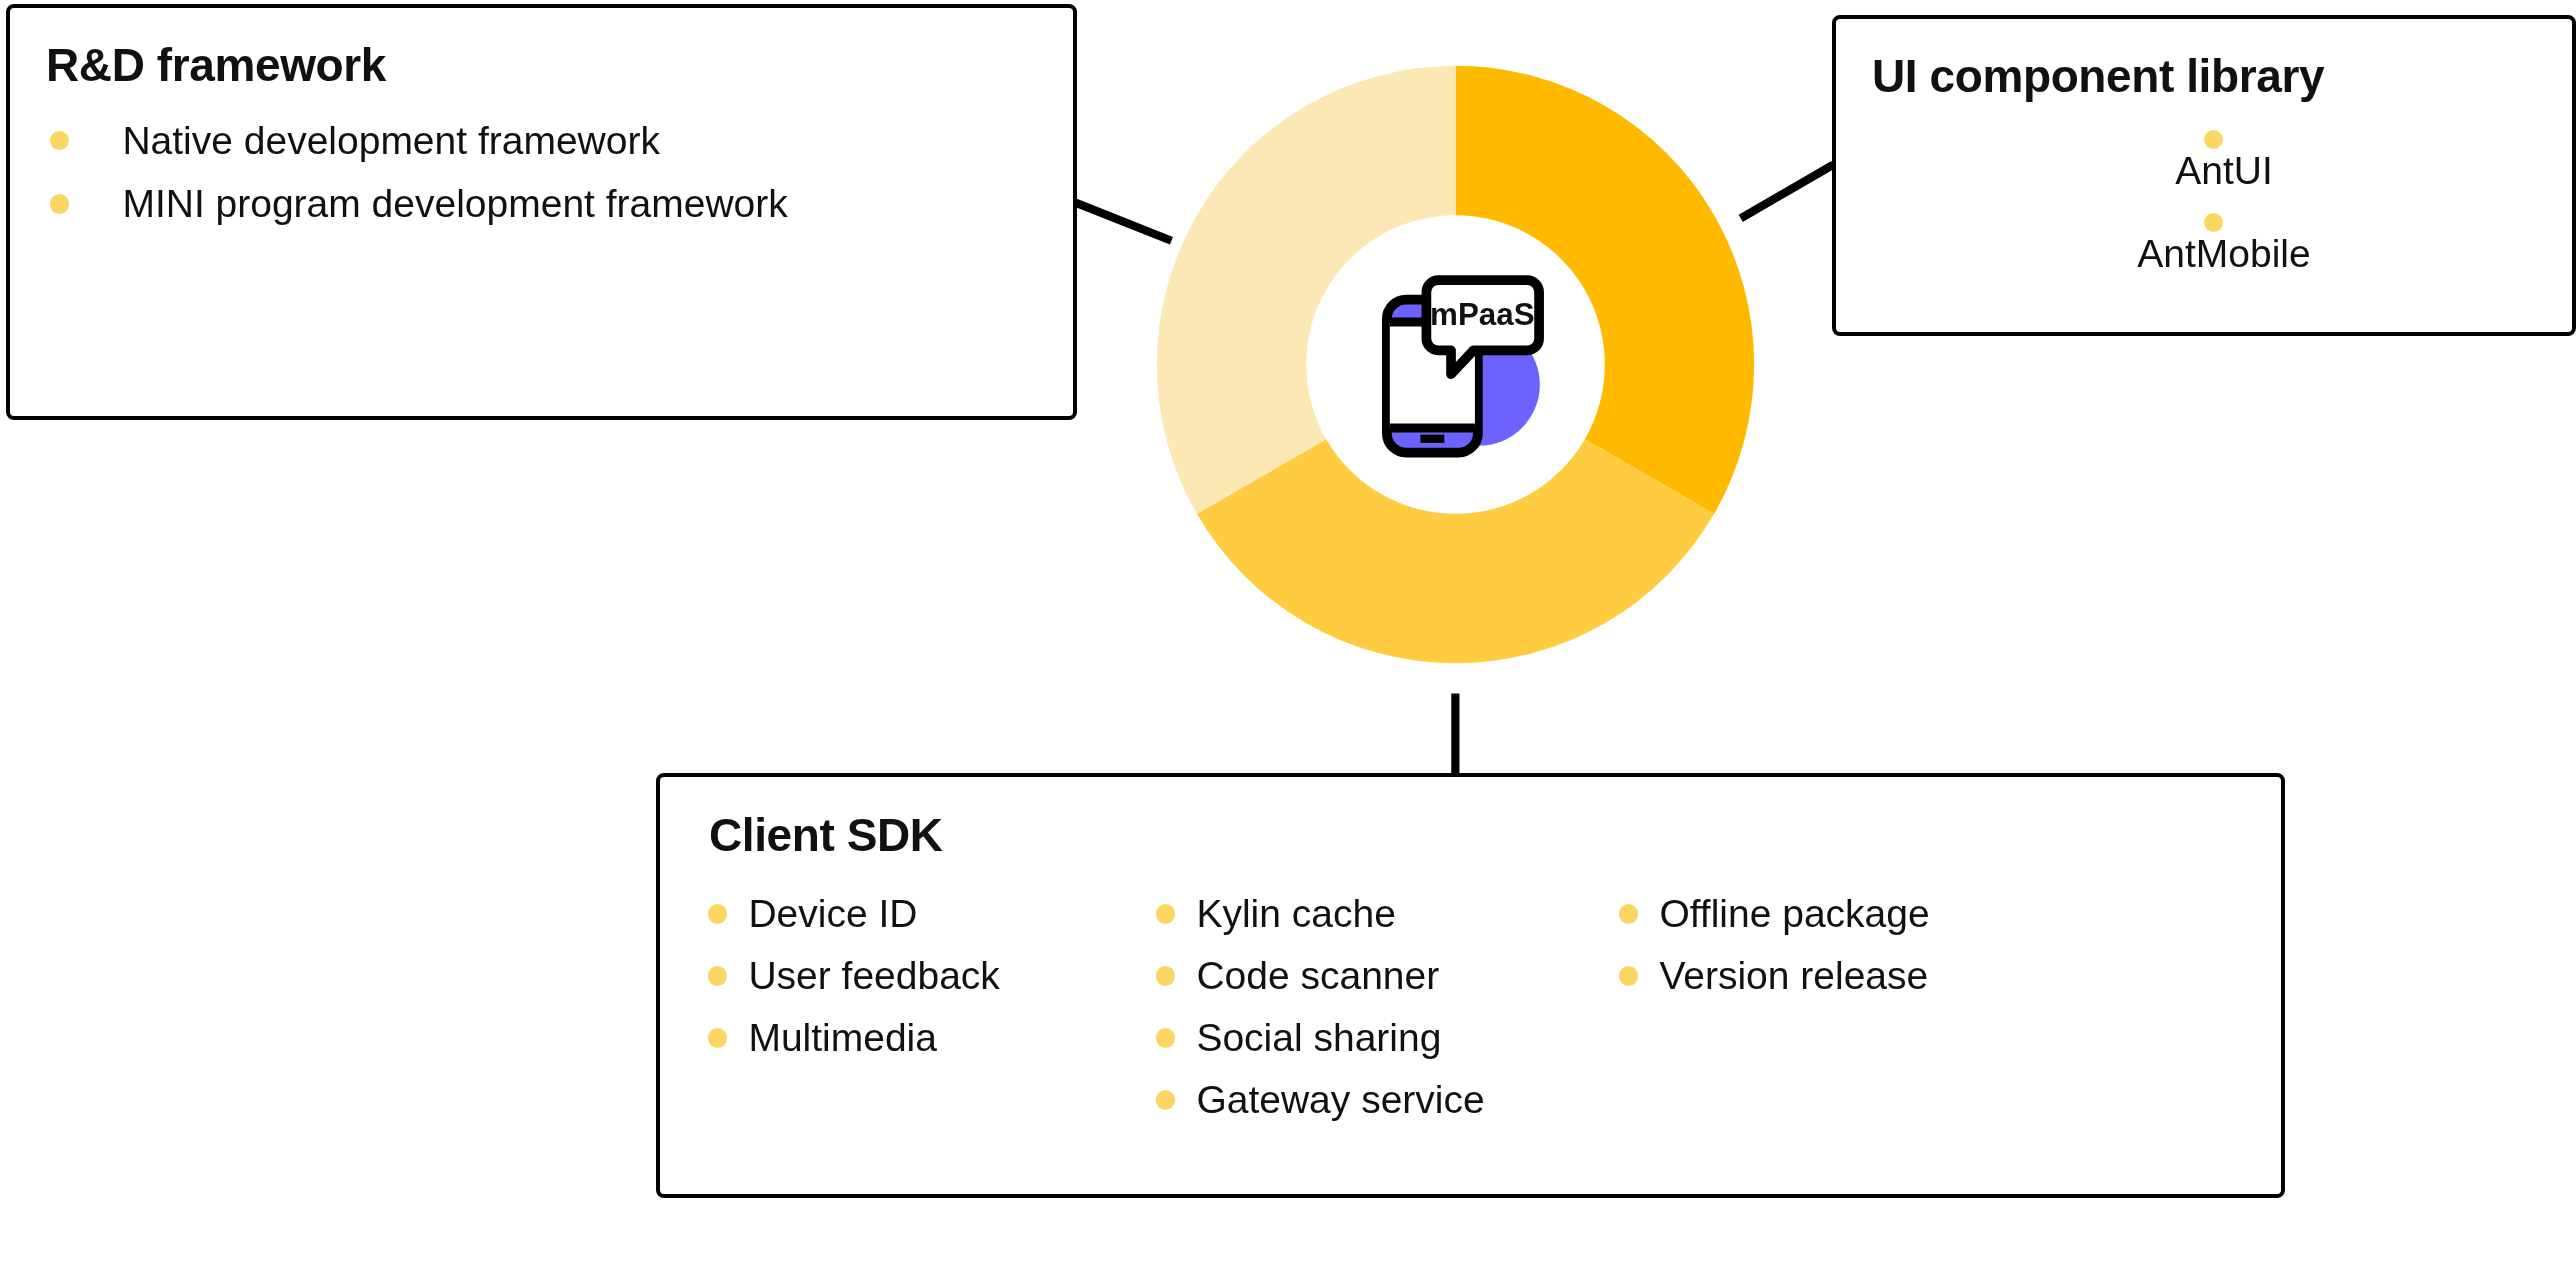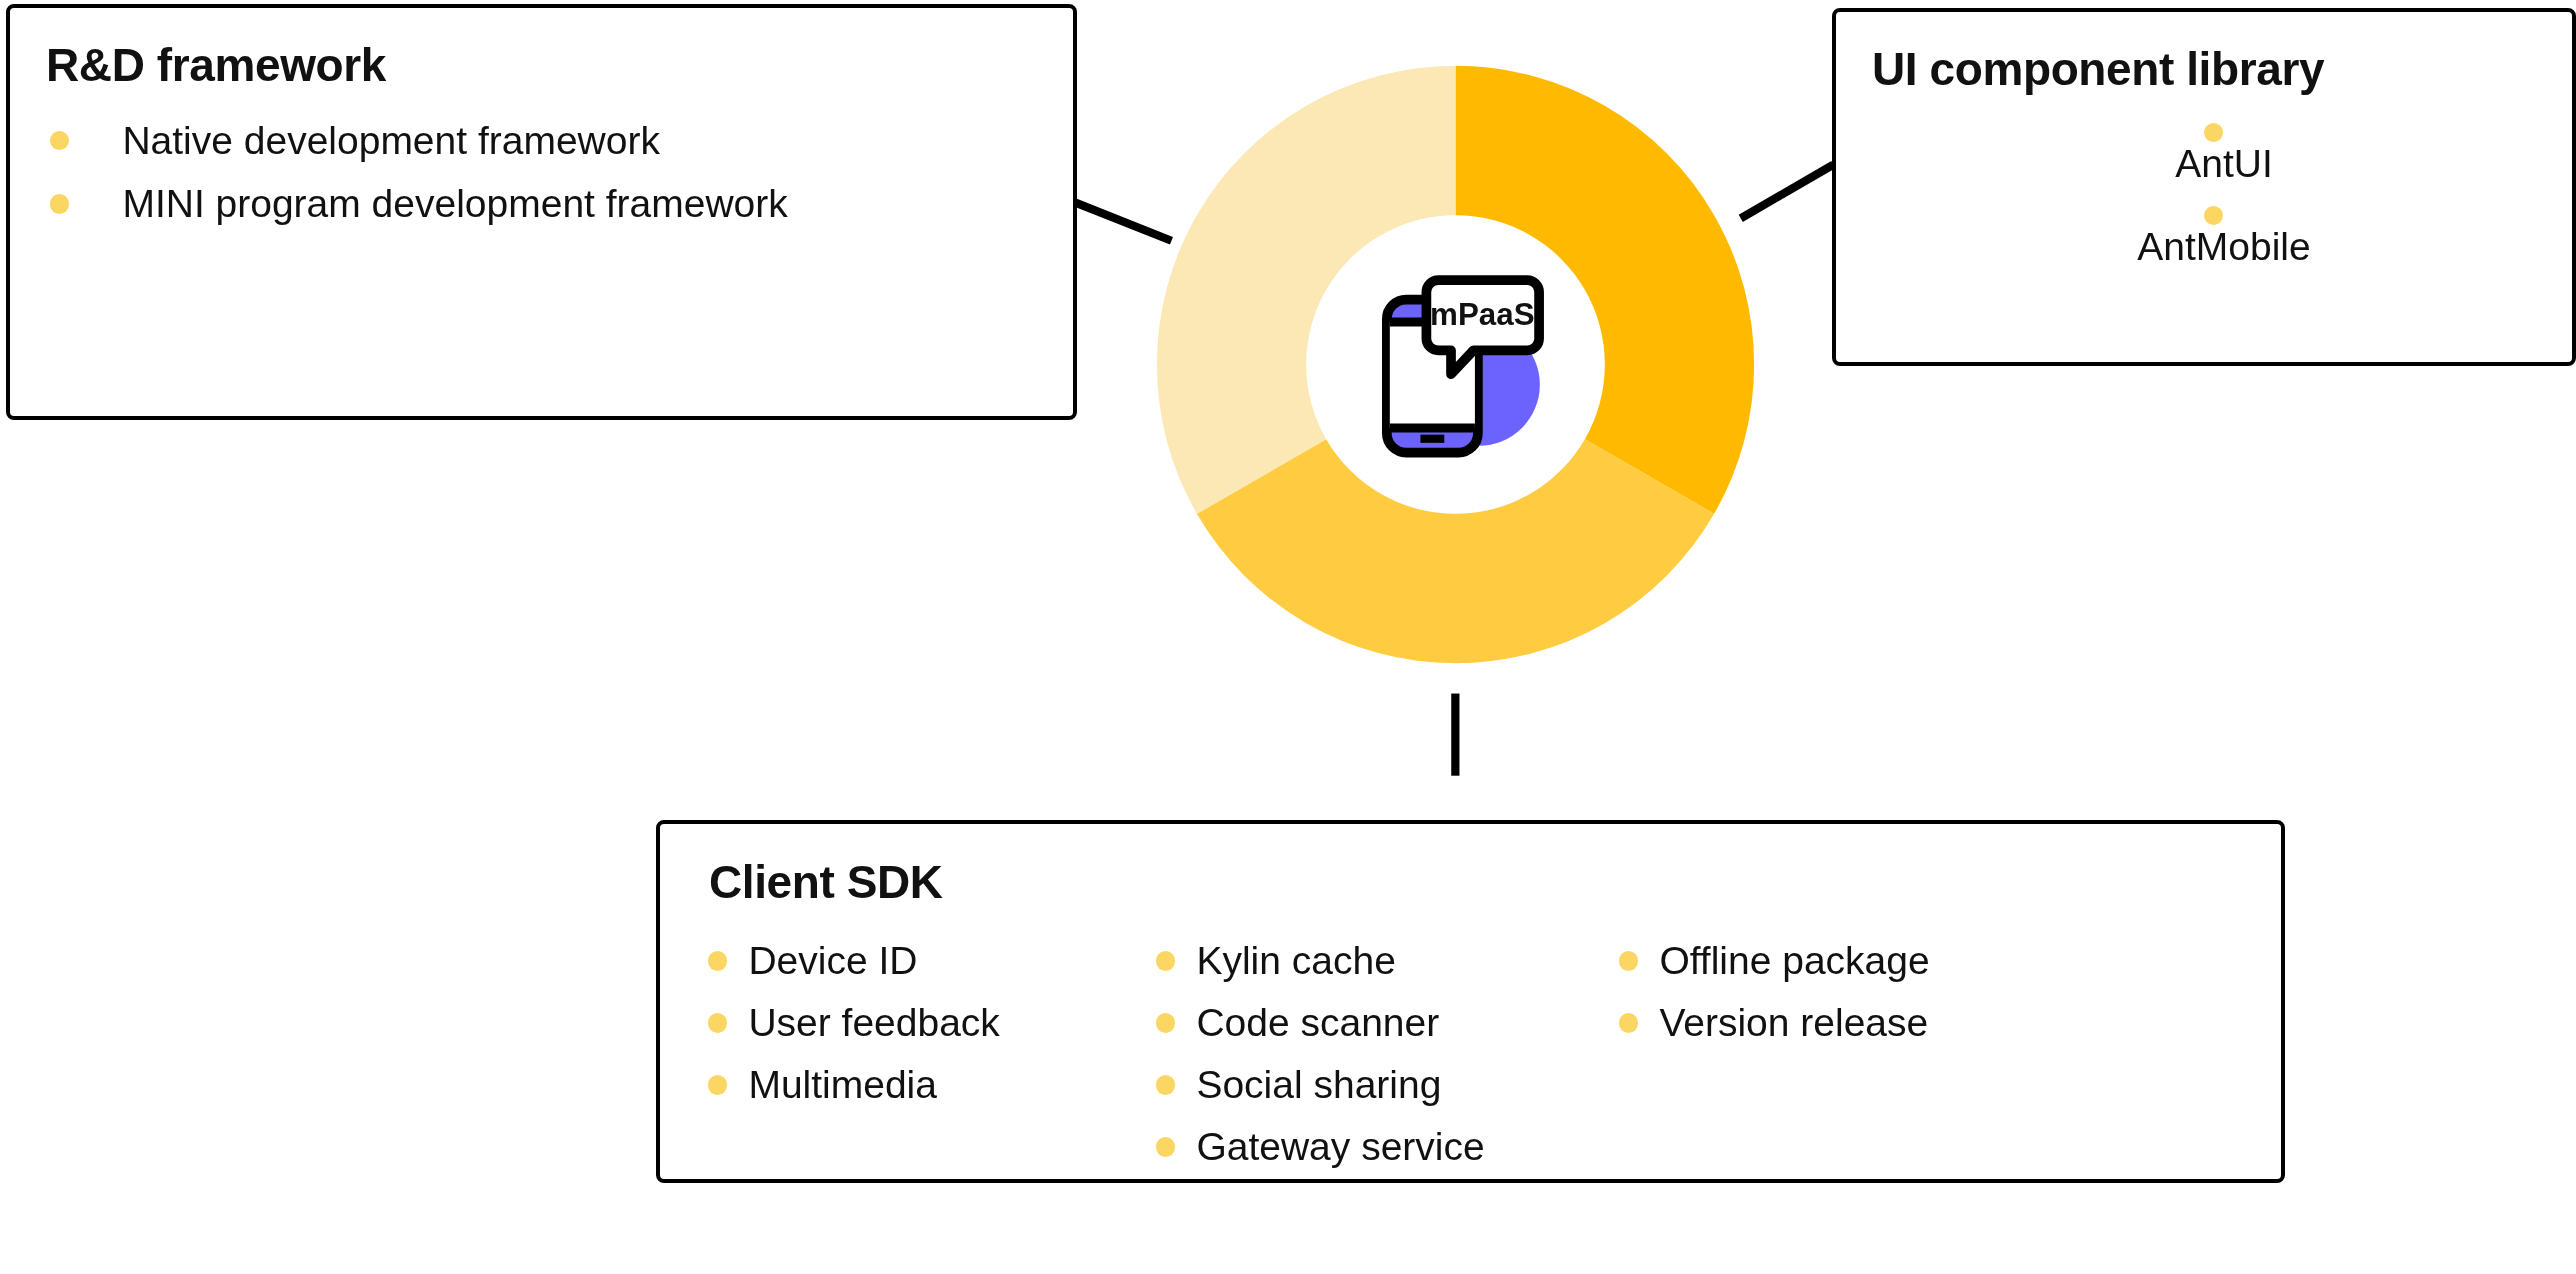--- a/index.html
+++ b/index.html
@@ -88,39 +88,38 @@
   }
   #card-rd .card-title { font-size: 46px; margin: 30px 0 0 36px; }
   #card-rd .bullet-list { margin: 27px 0 0 40px; }
   #card-rd .bullet-item { margin-bottom: 19.4px; gap: 32px; }
   #card-rd .dot { width: 19.4px; height: 19.4px; margin-right: 21px; }
   #card-rd .bullet-label { font-size: 39px; }
 
   
   #card-ui {
     left: 1832px;
-    top: 8px;
+    top: 15px;
     width: 744px;
-    height: 358px;
+    height: 321px;
     z-index: 5;
   }
   #card-ui .card-title { font-size: 46px; margin: 30px 0 0 36px; }
   #card-ui .bullet-list { margin: 27px 0 0 40px; }
   #card-ui .bullet-item { margin-bottom: 19.4px; flex-direction: column; }
   #card-ui .dot { width: 19.4px; height: 19.4px; margin-right: 21px; }
   #card-ui .bullet-label { font-size: 39px; }
 
   
   #card-sdk {
     left: 656px;
     top: 773px;
     width: 1629px;
-    height: 363px;
+    height: 425px;
     z-index: 5;
-    margin-top: 47px;
   }
   #card-sdk .card-title { font-size: 46px; margin: 31px 0 0 49px; }
   #card-sdk .sdk-columns {
     display: flex;
     margin: 30px 0 0 48px;
   }
   #card-sdk .sdk-col { margin-right: 0; }
   #card-sdk .sdk-col.c1 { width: 448px; }
   #card-sdk .sdk-col.c2 { width: 463px; }
   #card-sdk .sdk-col.c3 { width: 568px; }

